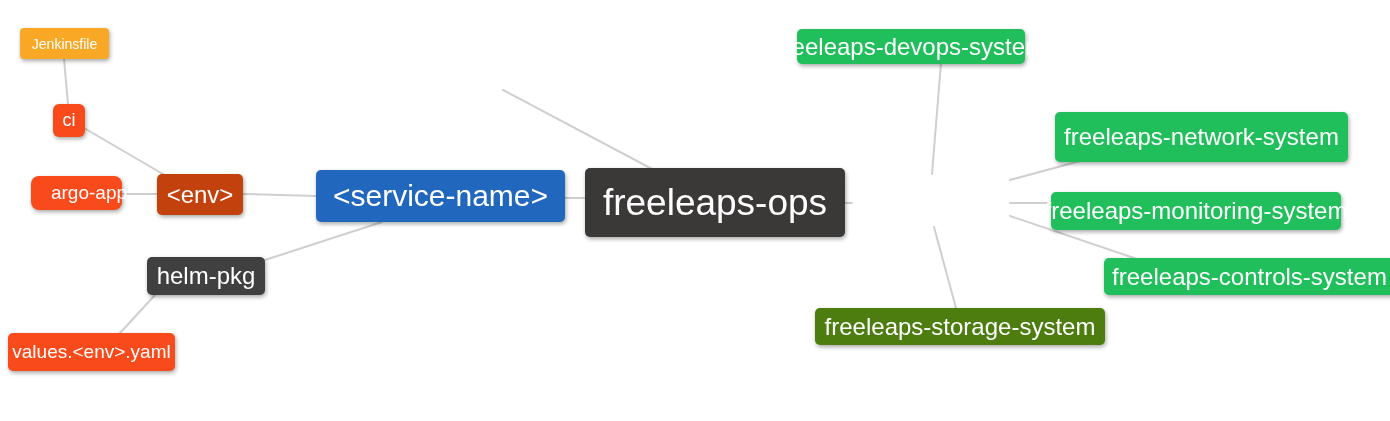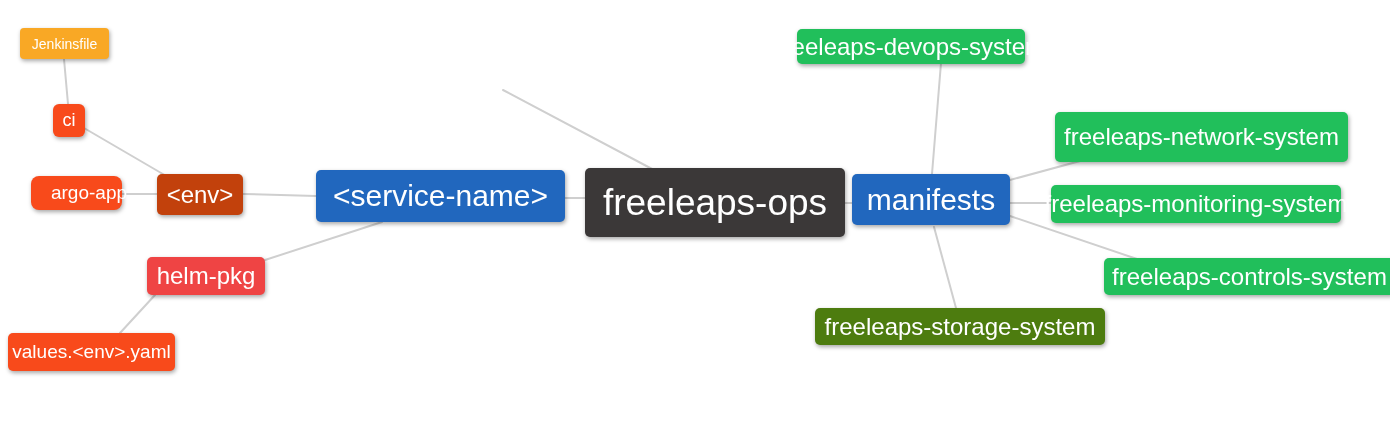--- a/index.html
+++ b/index.html
@@ -41,21 +41,21 @@
   .n-argo-app               { left: 31px;   top: 176px; width: 91px;  height: 34px; font-size: 19px; border-radius: 8px; padding-left: 25px; }
   .n-env                    { left: 157px;  top: 174px; width: 86px;  height: 41px; font-size: 24px; }
   .n-helm-pkg               { left: 147px;  top: 257px; width: 118px; height: 38px; font-size: 24px; }
   .n-values-env-yaml        { left: 8px;    top: 333px; width: 167px; height: 38px; font-size: 19px; }
   .n-first-class-pipeline   { left: 314px;  top: 37px;  width: 277px; height: 51px; font-size: 30px; }
   .n-service-name           { left: 316px;  top: 170px; width: 249px; height: 52px; font-size: 30px; }
   .n-root                   { left: 585px;  top: 168px; width: 260px; height: 69px; font-size: 37px; }
   .n-manifests              { left: 852px;  top: 174px; width: 158px; height: 51px; font-size: 30px; }
   .n-devops-system          { left: 797px;  top: 29px;  width: 228px; height: 35px; font-size: 24px; }
   .n-network-system         { left: 1055px; top: 112px; width: 293px; height: 50px; font-size: 24px; }
-  .n-monitoring-system      { left: 1051px; top: 185px; width: 290px; height: 38px; font-size: 24px; }
+  .n-monitoring-system      { left: 1051px; top: 192px; width: 290px; height: 38px; font-size: 24px; }
   .n-controls-system        { left: 1062px; top: 258px; width: 291px; height: 37px; font-size: 24px; }
   .n-storage-system         { left: 815px;  top: 308px; width: 290px; height: 37px; font-size: 24px; }
 </style>
 </head>
 <body>
 
 <div class="canvas">
 
   <svg class="edges" viewBox="0 0 1390 421" xmlns="http://www.w3.org/2000/svg">
     <line x1="64" y1="59" x2="68" y2="104"></line>
@@ -71,24 +71,23 @@
     <line x1="1010" y1="180" x2="1128" y2="148"></line>
     <line x1="1010" y1="203" x2="1051" y2="203"></line>
     <line x1="1010" y1="216" x2="1137" y2="259"></line>
     <line x1="934" y1="227" x2="956" y2="308"></line>
   </svg>
 
   <div class="node n-jenkinsfile" style="background: rgb(249, 168, 37);">Jenkinsfile</div>
   <div class="node n-ci" style="background: rgb(248, 74, 27);">ci</div>
   <div class="node n-argo-app" style="background: rgb(248, 74, 27);">argo-app</div>
   <div class="node n-env" style="background: #c2410c;">&lt;env&gt;</div>
-  <div class="node n-helm-pkg" style="background: #ef4444; text-align: center;">helm-pkg</div>
+  <div class="node n-helm-pkg" style="background: #404040; text-align: center;">helm-pkg</div>
   <div class="node n-values-env-yaml" style="background: rgb(248, 74, 27);">values.&lt;env&gt;.yaml</div>
   <div class="node n-service-name" style="background: rgb(33, 103, 190);">&lt;service-name&gt;</div>
   <div class="node n-root" style="background: rgb(59, 56, 56);">freeleaps-ops</div>
-  <div class="node n-manifests" style="background: rgb(33, 103, 190);">manifests</div>
   <div class="node n-devops-system" style="background: rgb(33, 191, 91);">freeleaps-devops-system</div>
   <div class="node n-network-system" style="background: rgb(33, 191, 91);">freeleaps-network-system</div>
   <div class="node n-monitoring-system" style="background: rgb(33, 191, 91);">freeleaps-monitoring-system</div>
   <div class="node n-controls-system" style="background: rgb(33, 191, 91); margin-left: 42px;">freeleaps-controls-system</div>
   <div class="node n-storage-system" style="background: #4d7c0f;">freeleaps-storage-system</div>
 
 </div>
 
 </body></html>

